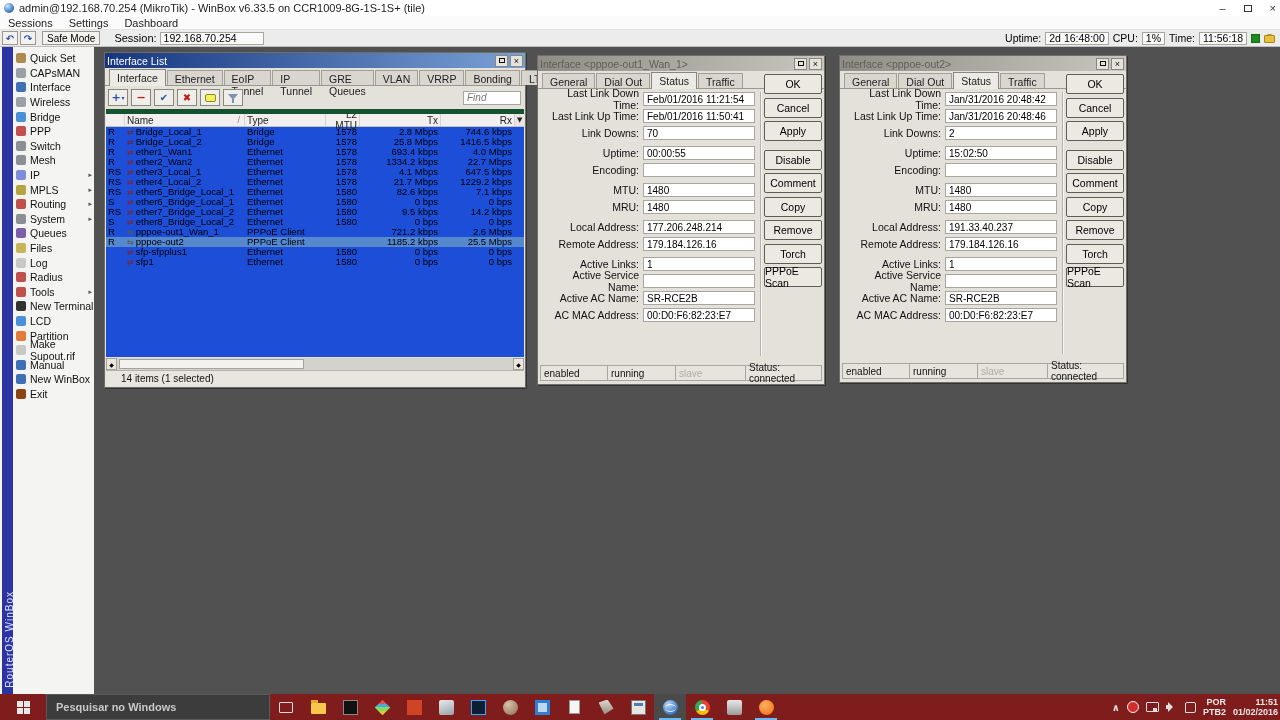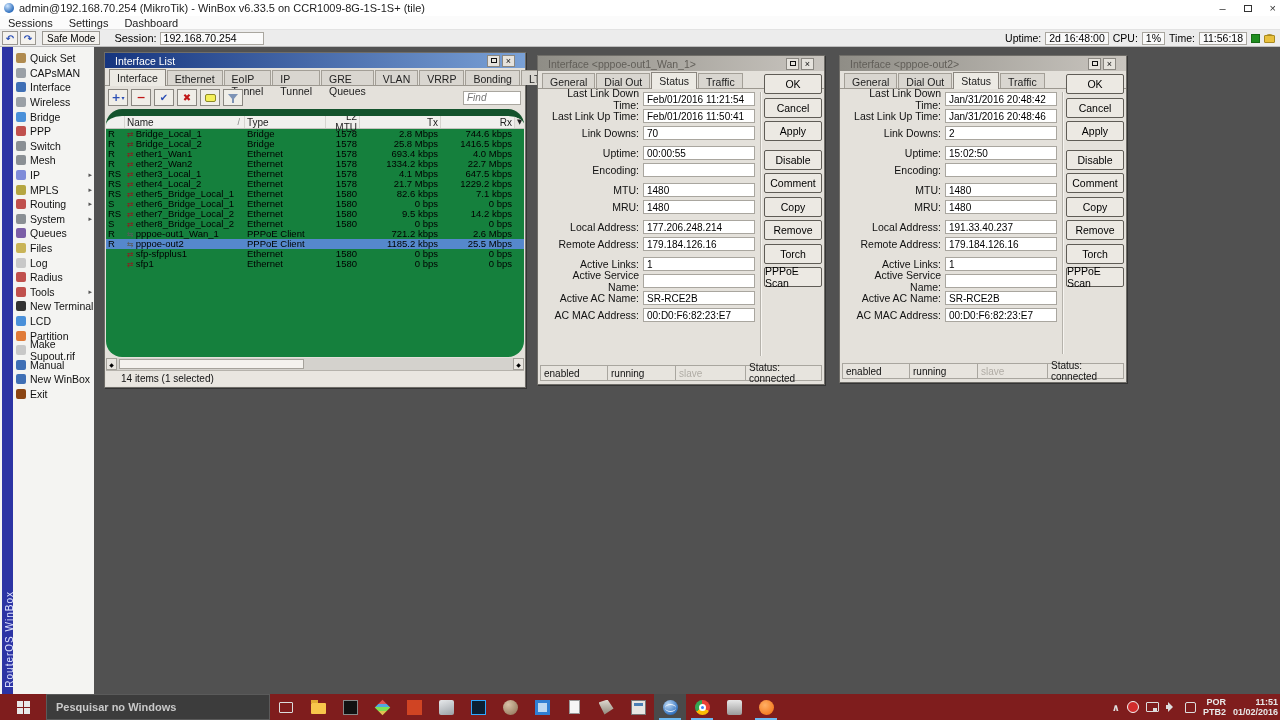--- a/index.html
+++ b/index.html
@@ -45,21 +45,21 @@
   #brand { position:absolute; bottom:6px; left:2px; width:11px; color:#dfe3ff; font-size:10px;
     writing-mode:vertical-rl; transform:rotate(180deg); letter-spacing:1px; white-space:nowrap; }
   #sidebar-menu { position:absolute; top:4px; left:13px; width:81px; }
   .sb-item { position:relative; height:14.6px; display:flex; align-items:center; font-size:10.5px; color:#111; cursor:default; }
   .sb-ico { width:10px; height:10px; border-radius:2px; margin:0 4px 0 3px; flex:none; }
   .sb-arrow { position:absolute; right:2px; font-size:7px; color:#555; }
 
   
   .winframe { position:absolute; border:1px solid #6f6d68; background:#e4e1db;
     box-shadow:1px 1px 0 rgba(0,0,0,.35); }
-  .win-title { height:15px; display:flex; align-items:center; padding:0 10px; font-size:10.5px; }
+  .win-title { height:15px; display:flex; align-items:center; padding:0 2px; font-size:10.5px; }
   .win-title.active { background:linear-gradient(90deg,#16357f,#7aa1d6); color:#fff; }
   .win-title.inactive { background:linear-gradient(90deg,#8f8d86,#c9c5bf); color:#615e58; }
   .win-title-text { flex:1; white-space:nowrap; overflow:hidden; }
   .win-btns { display:flex; gap:2px; }
   .wb { width:13px; height:12px; background:#e6e3dd; border:1px solid #8a8781;
     display:inline-flex; align-items:center; justify-content:center; font-size:9px; color:#111; }
   .wb .sq { width:6px; height:5px; border:1px solid #111; display:inline-block; }
 
   .tabstrip { height:18px; display:flex; align-items:flex-end; padding-left:4px;
     border-bottom:1px solid #9b978f; background:#e4e1db; }
@@ -79,22 +79,22 @@
   .g-dis { color:#c01818; font-size:10px; }
   .g-comment { width:11px; height:8px; background:#f5f05a; border:1px solid #8d8a28; border-radius:2px; }
   .g-funnel { position:relative; width:10px; height:10px; }
   .g-funnel::before { content:""; position:absolute; top:1px; left:0; width:0; height:0;
     border-left:5px solid transparent; border-right:5px solid transparent; border-top:6px solid #7d93b5; }
   .g-funnel::after { content:""; position:absolute; top:6px; left:4px; width:2px; height:4px; background:#7d93b5; }
   #find-box { position:absolute; right:4px; width:58px; height:14px; background:#fff;
     border:1px solid #a9a69f; font-size:10px; font-style:italic; color:#9a9a9a; padding:0 3px;
     font-family:"Liberation Sans", sans-serif; }
 
-  #iface-table { position:absolute; top:56px; left:1px; right:1px; bottom:30px; background:#15803d;
-    border-top:7px solid #14532d; overflow:hidden;border-radius:16px; }
+  #iface-table { position:absolute; top:56px; left:1px; right:1px; bottom:30px; background:#1d4ed8;
+    border-top:5px solid #14532d; overflow:hidden; }
   .hdr { display:flex; height:13px; background:#f1f0ee; border-bottom:1px solid #c4c2be;
     font-size:10px; color:#222; }
   .hdr > span { border-right:1px solid #d6d4d0; padding:0 2px; display:flex; align-items:center; }
   .sortmark { margin-left:auto; color:#888; font-size:9px; padding-right:2px; }
   .hdr-dd { width:12px; justify-content:center; font-size:7px; background:#e8e6e2; }
   .c-flags { width:19px; flex:none; padding-left:3px; }
   .c-name  { width:120px; flex:none; display:flex; align-items:center; gap:2px; overflow:hidden; white-space:nowrap; }
   .c-type  { width:81px; flex:none; }
   .c-mtu   { width:34px; flex:none; text-align:right; justify-content:flex-end; }
   .c-tx    { width:81px; flex:none; text-align:right; justify-content:flex-end; }

